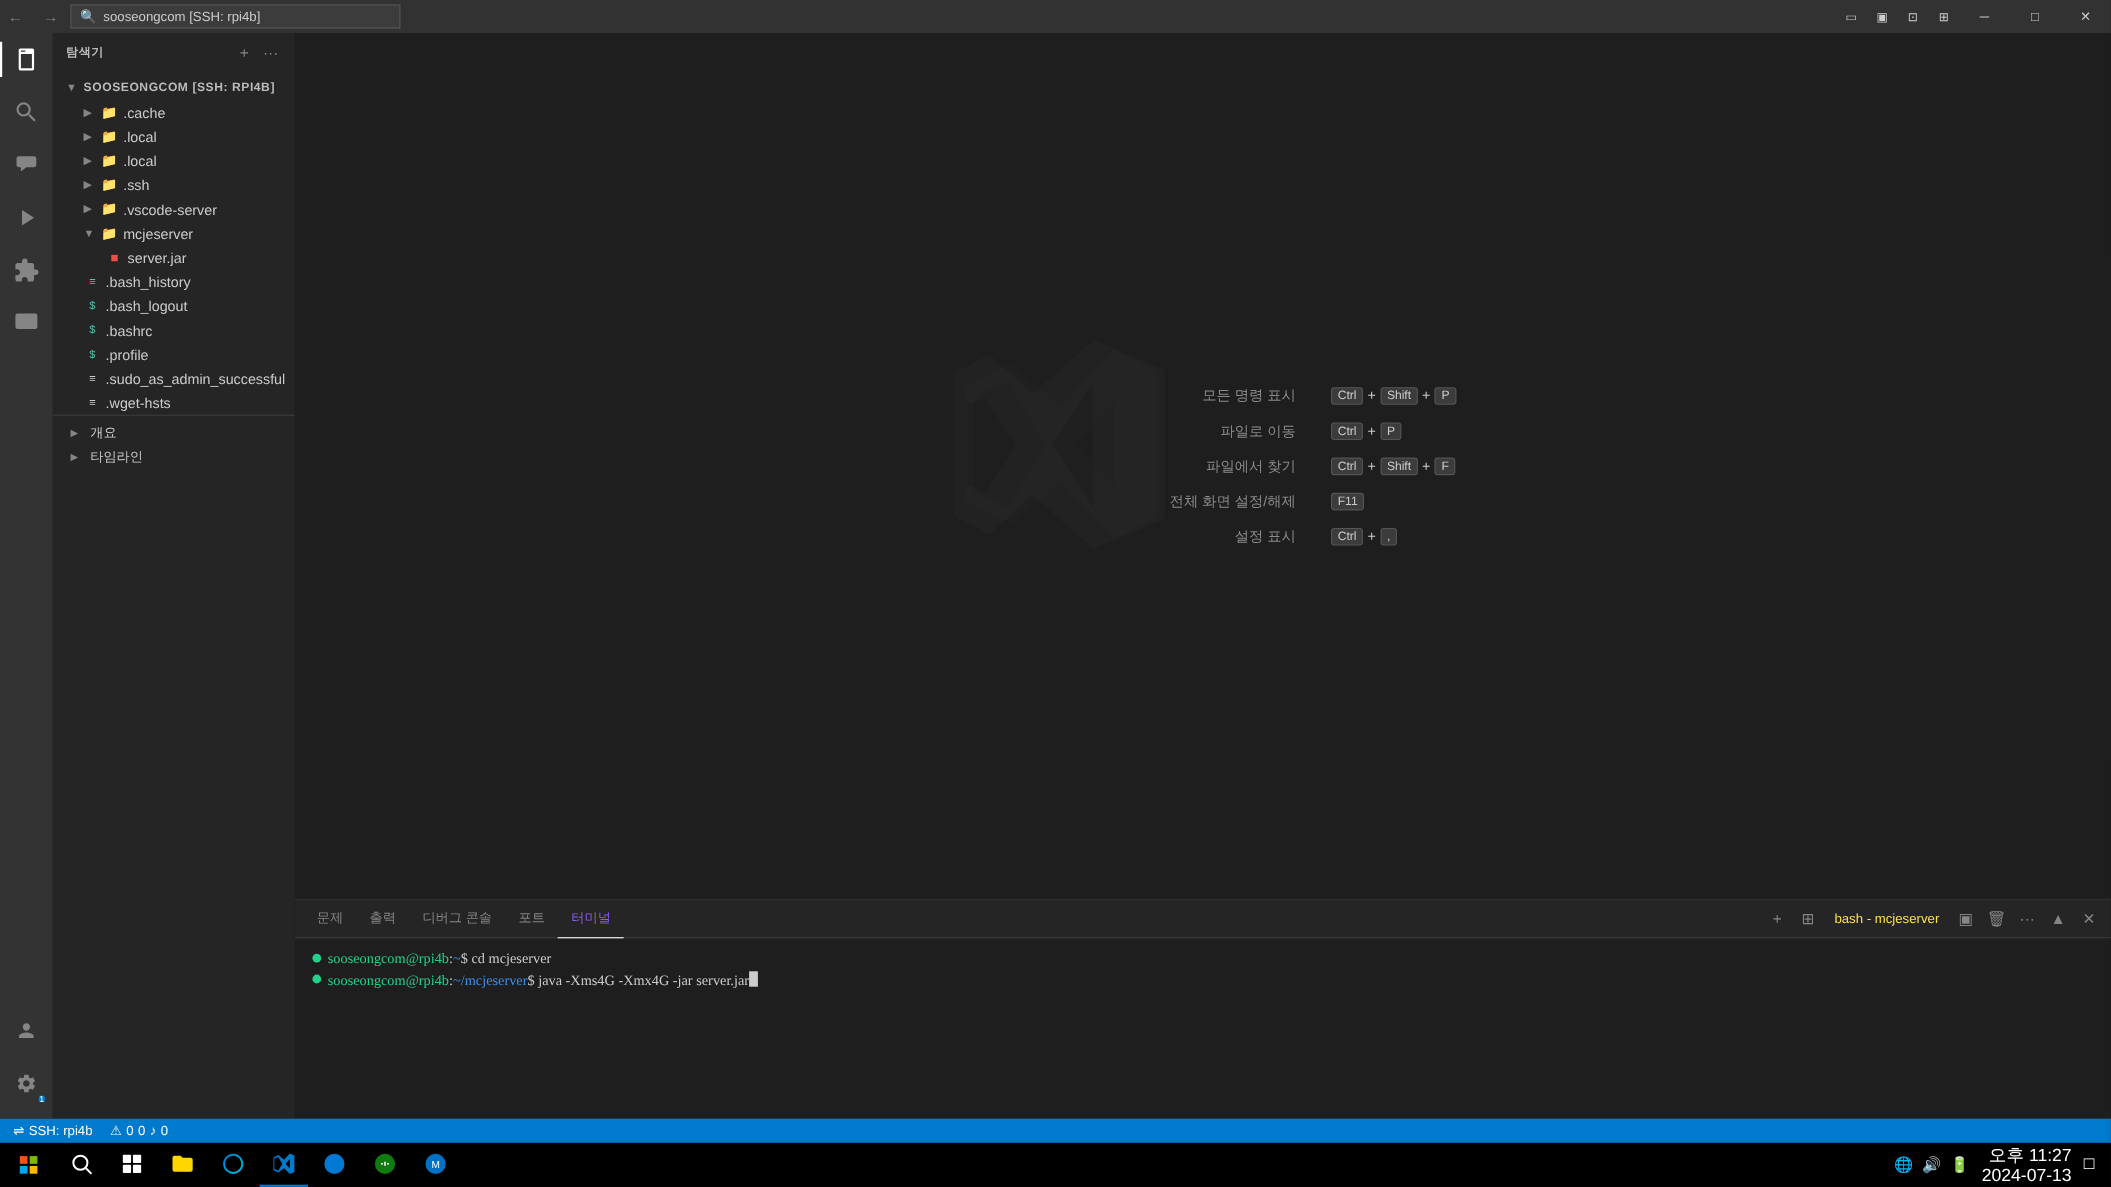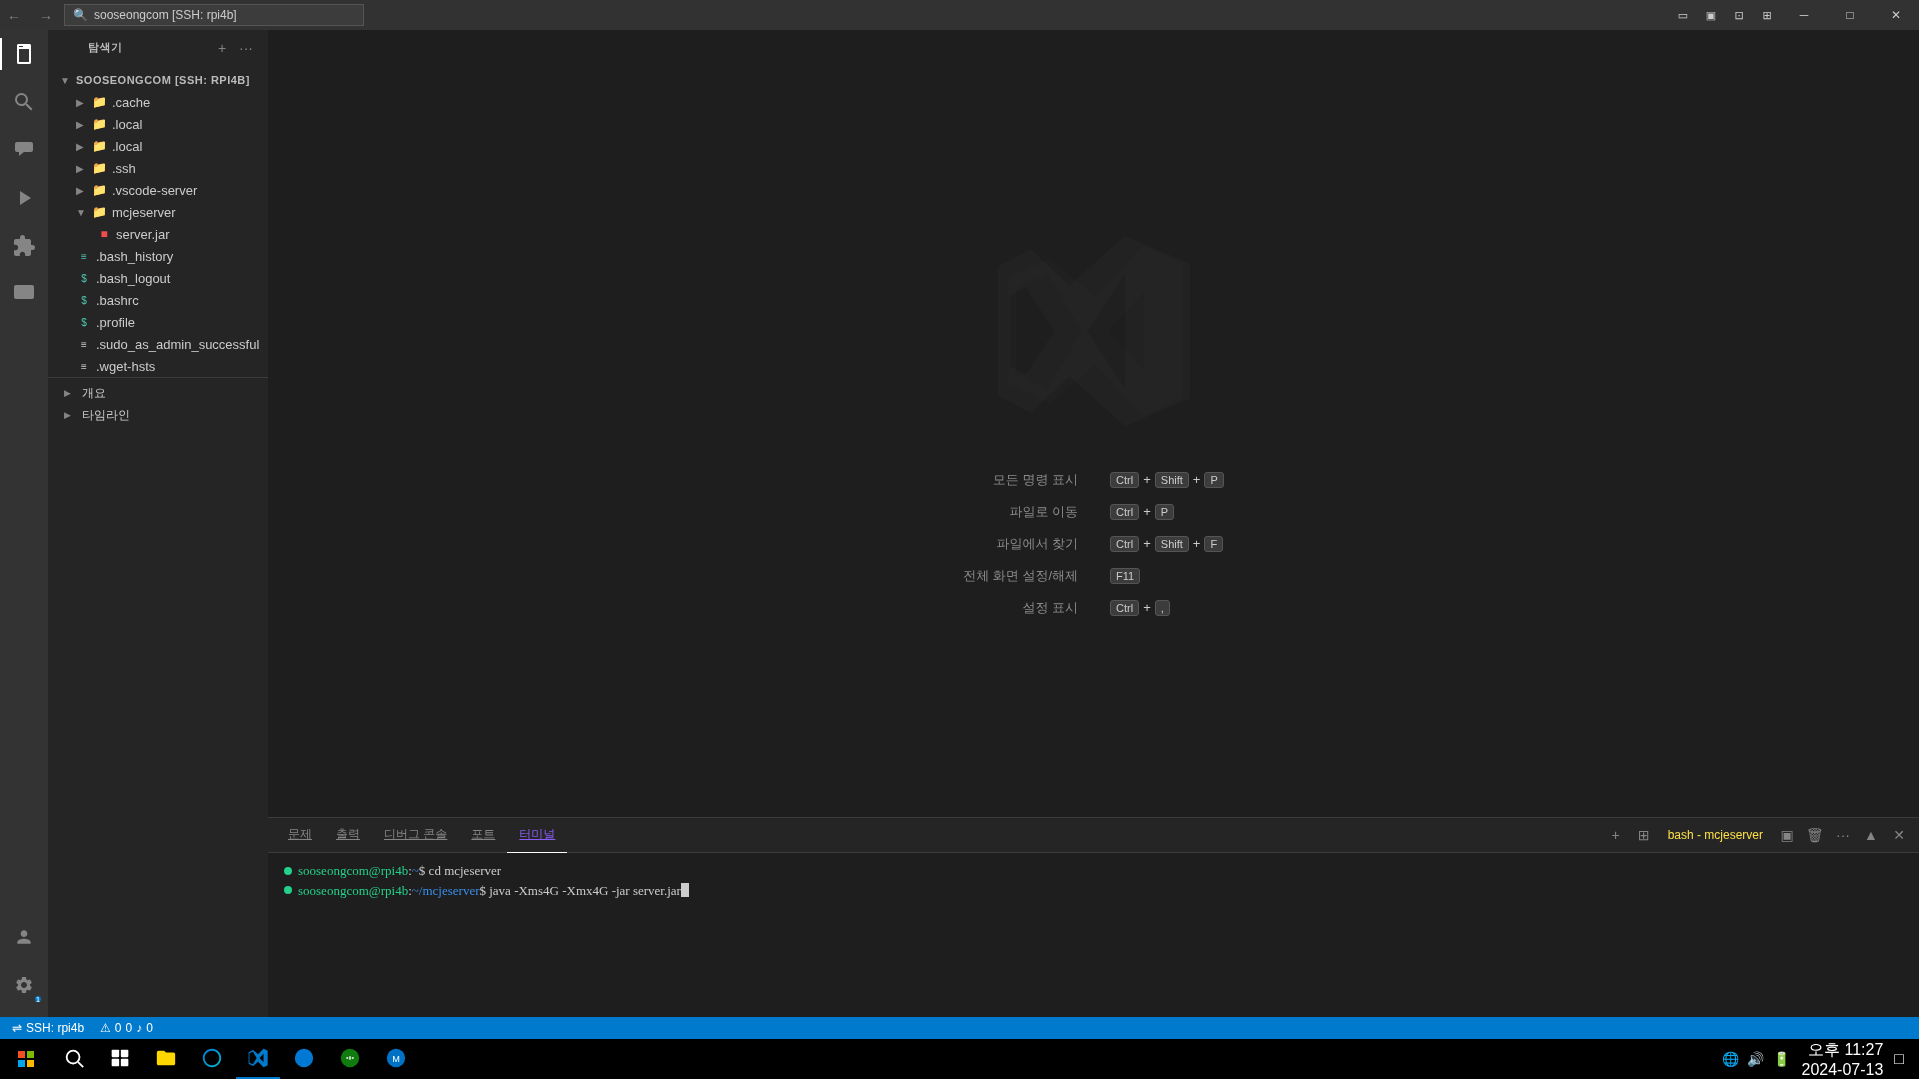--- a/index.html
+++ b/index.html
@@ -164,21 +164,20 @@
       height: 35px;
       display: flex;
       align-items: center;
       justify-content: space-between;
       padding: 0 12px;
       font-size: 11px;
       font-weight: 700;
       text-transform: uppercase;
       letter-spacing: 0.5px;
       color: #bbbbbb;
-      margin-left: 28px;
     }
     .sidebar-header-icons {
       display: flex;
       gap: 4px;
     }
     .sidebar-icon-btn {
       width: 20px;
       height: 20px;
       background: transparent;
       border: none;
@@ -255,21 +254,21 @@
     .editor-area {
       flex: 1;
       background: #1e1e1e;
       position: relative;
       display: flex;
       align-items: center;
       justify-content: center;
     }
     .welcome-content {
       display: flex;
-      flex-direction: column;
+      flex-direction: row;
       align-items: center;
       justify-content: center;
     }
     .vscode-logo {
       width: 200px;
       height: 200px;
       opacity: 0.12;
       margin-bottom: 40px;
     }
     .shortcut-label {
@@ -313,21 +312,20 @@
     }
     .panel-tab {
       height: 35px;
       padding: 0 12px;
       display: flex;
       align-items: center;
       font-size: 12px;
       color: #858585;
       cursor: pointer;
       border-bottom: 1px solid transparent;
-      text-decoration: underline;
     }
     .panel-tab.active {
       color: #8b5cf6;
       border-bottom: 1px solid #ffffff;
     }
     .panel-actions {
       margin-left: auto;
       display: flex;
       align-items: center;
       gap: 4px;

